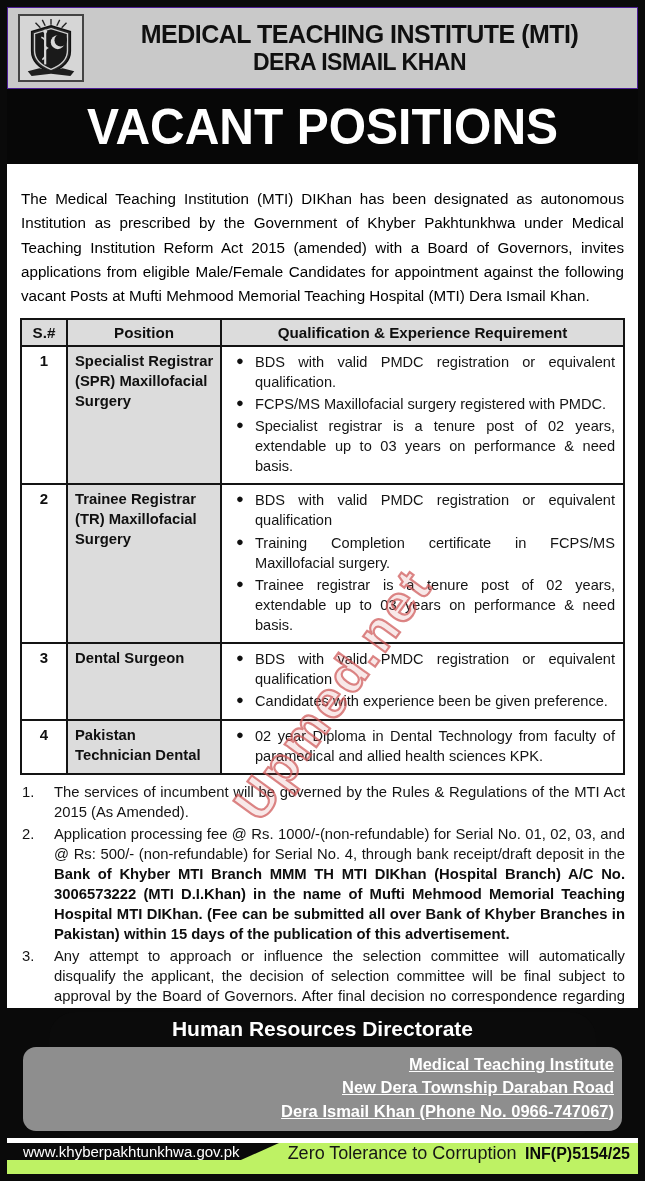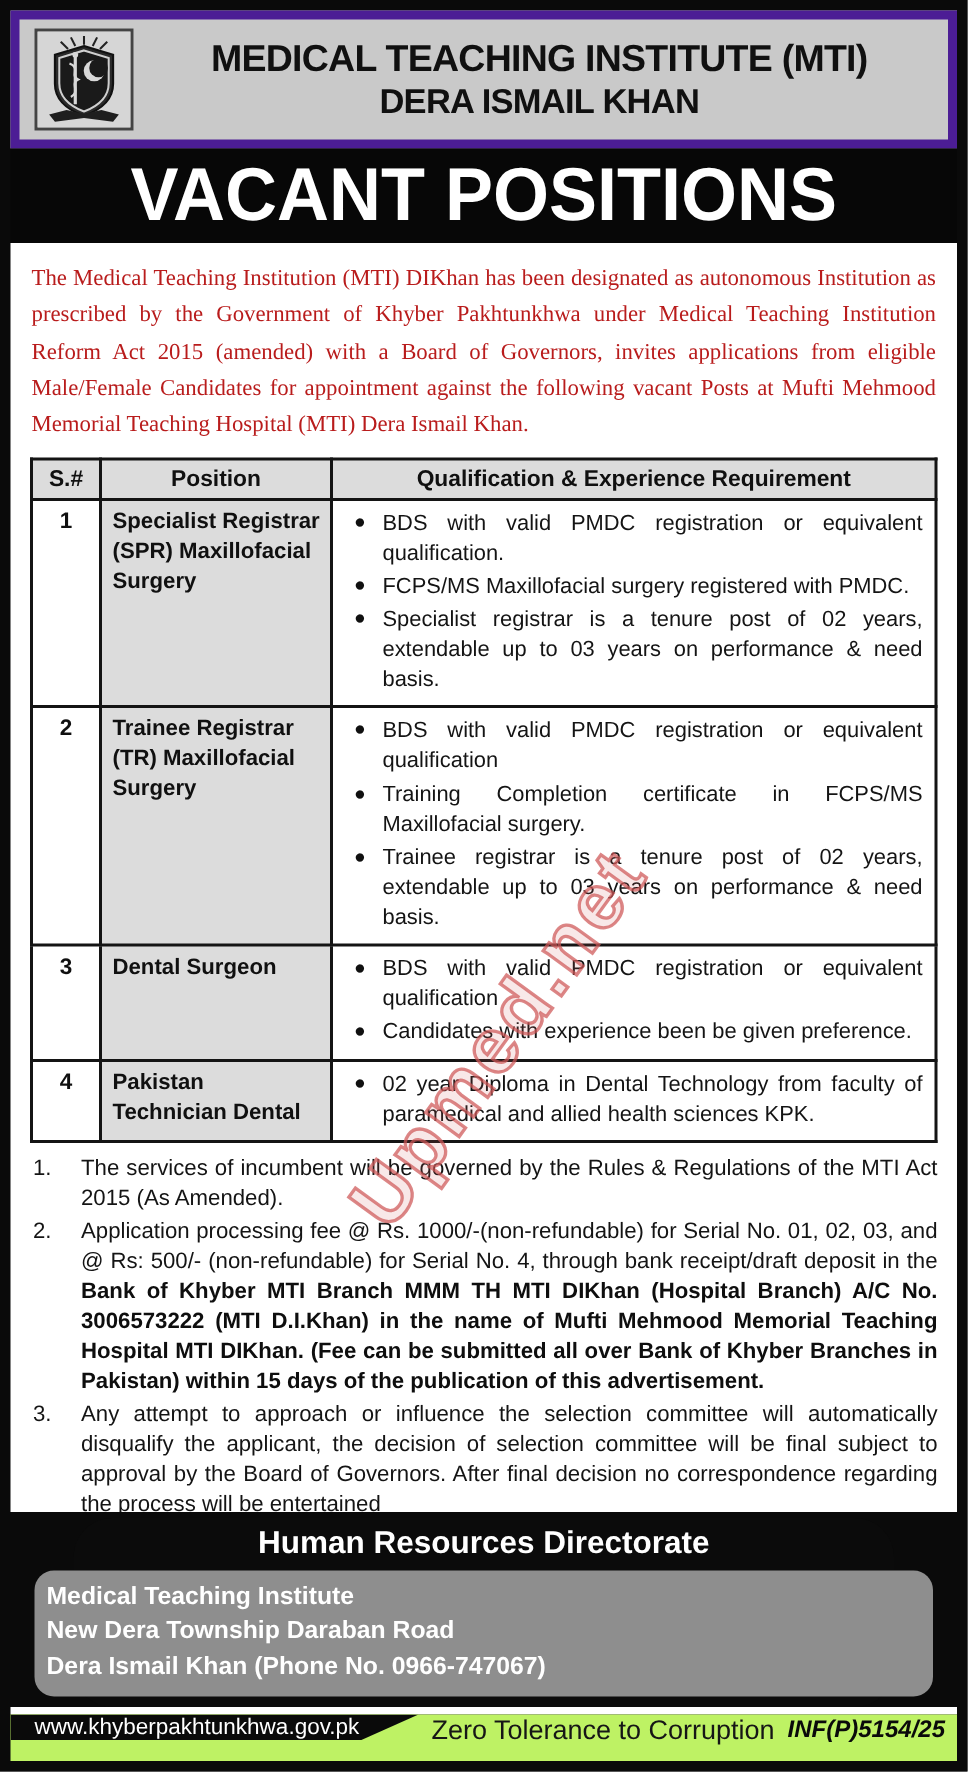--- a/index.html
+++ b/index.html
@@ -4,32 +4,32 @@
 <style>
   html,body{margin:0;padding:0;background:#444;}
   .page{
     width:645px;height:1181px;margin:0 auto;background:#0a0a0a;
     box-sizing:border-box;padding:7px 7px 0 7px;
     display:flex;flex-direction:column;
     font-family:"Liberation Sans","DejaVu Sans",sans-serif;
     overflow:hidden;position:relative;
   }
   
-  .header{background:#c9c9c9;height:80px;display:flex;align-items:center;flex:0 0 auto;border:6px solid #4c1d95;}
+  .header{background:#c9c9c9;height:80px;display:flex;align-items:center;flex:0 0 auto;border:1px solid #4c1d95;}
   .logo-box{width:62px;height:64px;margin:0 6px 0 10px;background:#d6d6d6;border:2px solid #444;flex:0 0 auto;}
   .logo-box svg{display:block;width:100%;height:100%;}
   .titles{flex:1;text-align:center;padding-right:8px;}
   .t1{font-size:25px;font-weight:700;color:#101010;letter-spacing:-0.5px;line-height:1.22;}
   .t2{font-size:23px;font-weight:700;color:#101010;letter-spacing:-0.5px;line-height:1.2;}
   
-  .banner{background:#070707;height:63px;display:flex;align-items:center;justify-content:center;flex:0 0 auto;}
+  .banner{background:#070707;height:75px;display:flex;align-items:center;justify-content:center;flex:0 0 auto;}
   .banner span{color:#fff;font-size:48px;font-weight:700;letter-spacing:0px;transform:scaleY(1.04);}
   
   .content{background:#fff;flex:1 1 auto;padding:9px 13px 0 13px;position:relative;overflow:hidden;}
-  .intro{margin:3px 1px 9px 1px;font-size:15.2px;line-height:1.6;text-align:justify;color:#b91c1c;font-family:Liberation Serif, serif;}
+  .intro{margin:14px 1px 9px 1px;font-size:15.2px;line-height:1.6;text-align:justify;color:#000000;}
   
   table{width:100%;border-collapse:collapse;table-layout:fixed;}
   th,td{border:2px solid #141414;vertical-align:top;}
   th{background:#dcdcdc;font-size:15.2px;font-weight:700;color:#101010;padding:4px 2px;text-align:center;}
   .c-sno{width:40px;}
   .c-pos{width:148px;}
   td.sno{text-align:center;font-weight:700;font-size:15px;padding-top:5px;background:#fff;color:#101010;}
   td.pos{background:#dcdcdc;font-weight:700;font-size:14.8px;line-height:1.35;padding:5px 4px 4px 7px;color:#101010;}
   ul.req-list{list-style:none;margin:0;padding:4px 7px 4px 2px;}
   ul.req-list li{display:flex;margin-bottom:2px;}
@@ -47,32 +47,32 @@
     font-size:52px;font-weight:700;letter-spacing:3px;
     transform:rotate(-54deg);transform-origin:center;
     color:rgba(208,92,92,0.14);
     -webkit-text-stroke:2.2px rgba(206,88,88,0.72);
   }
   
   .hr-wrap{position:relative;margin:4px 16px 0 16px;flex:0 0 auto;}
   .hr-black{position:absolute;left:26px;right:26px;top:0;bottom:0;background:#0b0b0b;border-radius:26px;}
   .hr-title{position:relative;z-index:1;text-align:center;color:#fff;font-size:21px;font-weight:700;padding:5px 0 6px 0;}
   .addr-box{position:relative;z-index:1;background:#8e8e8e;border-radius:13px;margin:0 0 7px 0;padding:6px 8px 8px 8px;}
-  .addr-line{text-align:left;color:#fff;font-weight:700;font-size:16.5px;line-height:1.42;}
+  .addr-line{text-align:right;color:#fff;font-weight:700;font-size:16.5px;line-height:1.42;text-decoration:underline;}
   
   .bb-gap{height:5px;background:#fff;flex:0 0 auto;}
   .bottom-bar{height:31px;background:#bef264;display:flex;align-items:flex-start;flex:0 0 auto;margin-bottom:7px;}
   .bb-left{
     flex:0 0 272px;background:#0a0a0a;color:#fff;display:flex;align-items:center;
     padding-left:16px;font-size:15px;box-sizing:border-box;
     clip-path:polygon(0 0,100% 0,86% 100%,0 100%);
   }
   .bb-right{flex:1;display:flex;align-items:center;}
   .slogan{flex:1;text-align:center;font-size:18px;color:#161616;}
-  .ref{font-weight:700;font-size:16px;color:#0a0a0a;padding-right:8px;white-space:nowrap;font-style:italic;}
+  .ref{font-weight:700;font-size:16px;color:#0a0a0a;padding-right:8px;white-space:nowrap;}
 </style>
 </head>
 <body>
 
 <div class="page">
 
   <div class="header">
     <div class="logo-box">
       <svg viewBox="0 0 64 66" xmlns="http://www.w3.org/2000/svg">
         <rect x="0" y="0" width="64" height="66" fill="#d6d6d6"></rect>

